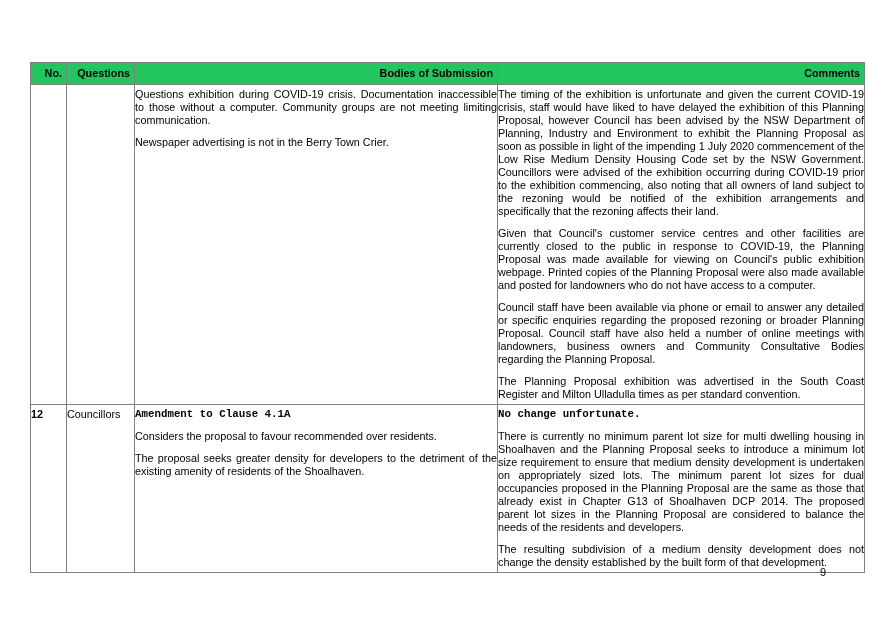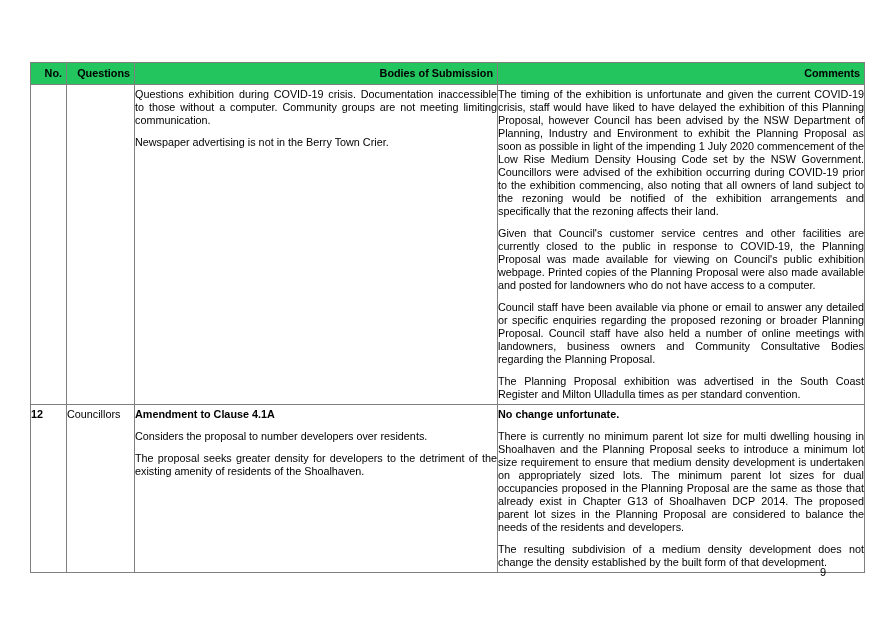--- a/index.html
+++ b/index.html
@@ -45,20 +45,21 @@
     text-align: justify;
   }
   .doc-table td p {
     margin: 0 0 9px 0;
   }
   .doc-table td p:last-child {
     margin-bottom: 0;
   }
   .bold {
     font-weight: bold;
+    font-family: Liberation Mono, monospace;
   }
   .cell-no {
     font-weight: bold;
     text-align: left;
   }
   .page-number {
     position: absolute;
     top: 566px;
     left: 820px;
     font-size: 11px;
@@ -99,21 +100,21 @@
         <p>Given that Council's customer service centres and other facilities are currently closed to the public in response to COVID-19, the Planning Proposal was made available for viewing on Council's public exhibition webpage.  Printed copies of the Planning Proposal were also made available and posted for landowners who do not have access to a computer.</p>
         <p>Council staff have been available via phone or email to answer any detailed or specific enquiries regarding the proposed rezoning or broader Planning Proposal.  Council staff have also held a number of online meetings with landowners, business owners and Community Consultative Bodies regarding the Planning Proposal.</p>
         <p>The Planning Proposal exhibition was advertised in the South Coast Register and Milton Ulladulla times as per standard convention.</p>
       </td>
     </tr>
     <tr class="row-2">
       <td class="cell-no">12</td>
       <td>Councillors</td>
       <td class="justify">
         <p class="bold">Amendment to Clause 4.1A</p>
-        <p>Considers the proposal to number developers over residents.</p>
+        <p>Considers the proposal to favour recommended over residents.</p>
         <p>The proposal seeks greater density for developers to the detriment of the existing amenity of residents of the Shoalhaven.</p>
       </td>
       <td class="justify">
         <p class="bold">No change unfortunate.</p>
         <p>There is currently no minimum parent lot size for multi dwelling housing in Shoalhaven and the Planning Proposal seeks to introduce a minimum lot size requirement to ensure that medium density development is undertaken on appropriately sized lots.  The minimum parent lot sizes for dual occupancies proposed in the Planning Proposal are the same as those that already exist in Chapter G13 of Shoalhaven DCP 2014.  The proposed parent lot sizes in the Planning Proposal are considered to balance the needs of the residents and developers.</p>
         <p>The resulting subdivision of a medium density development does not change the density established by the built form of that development.</p>
       </td>
     </tr>
   </tbody>
 </table>

